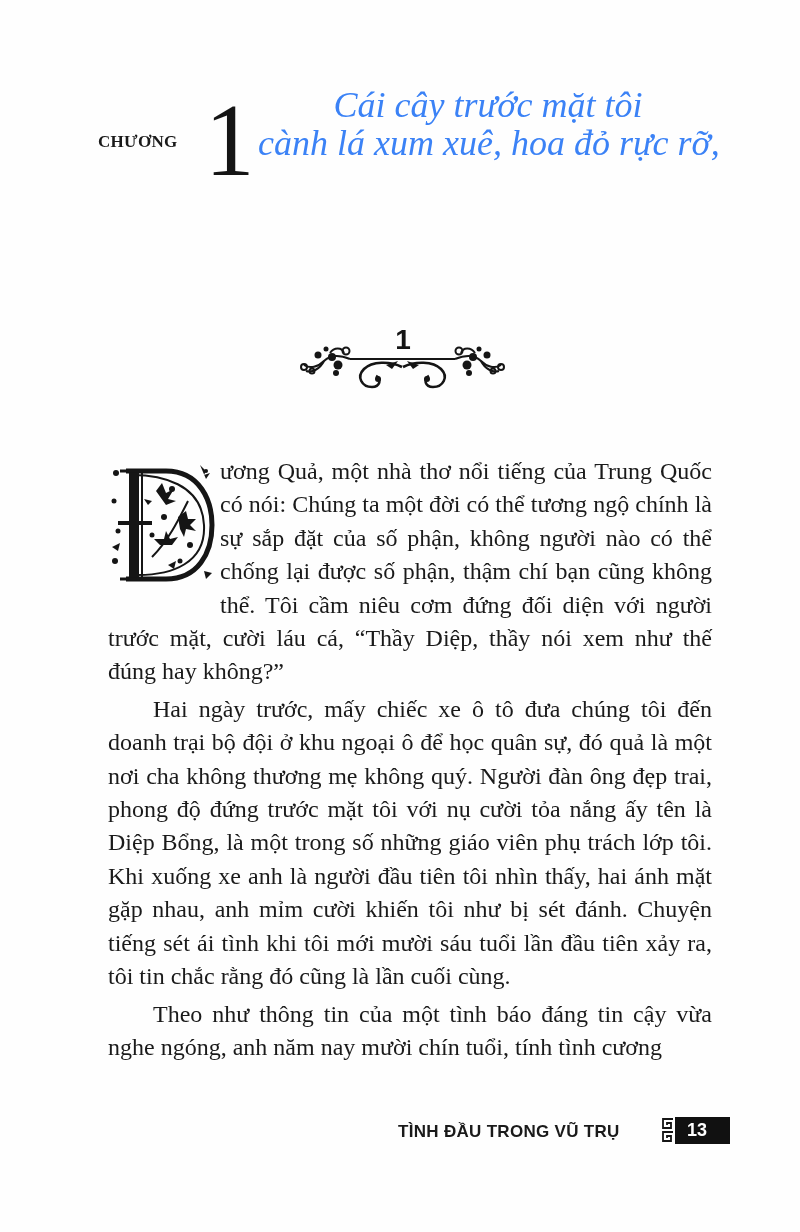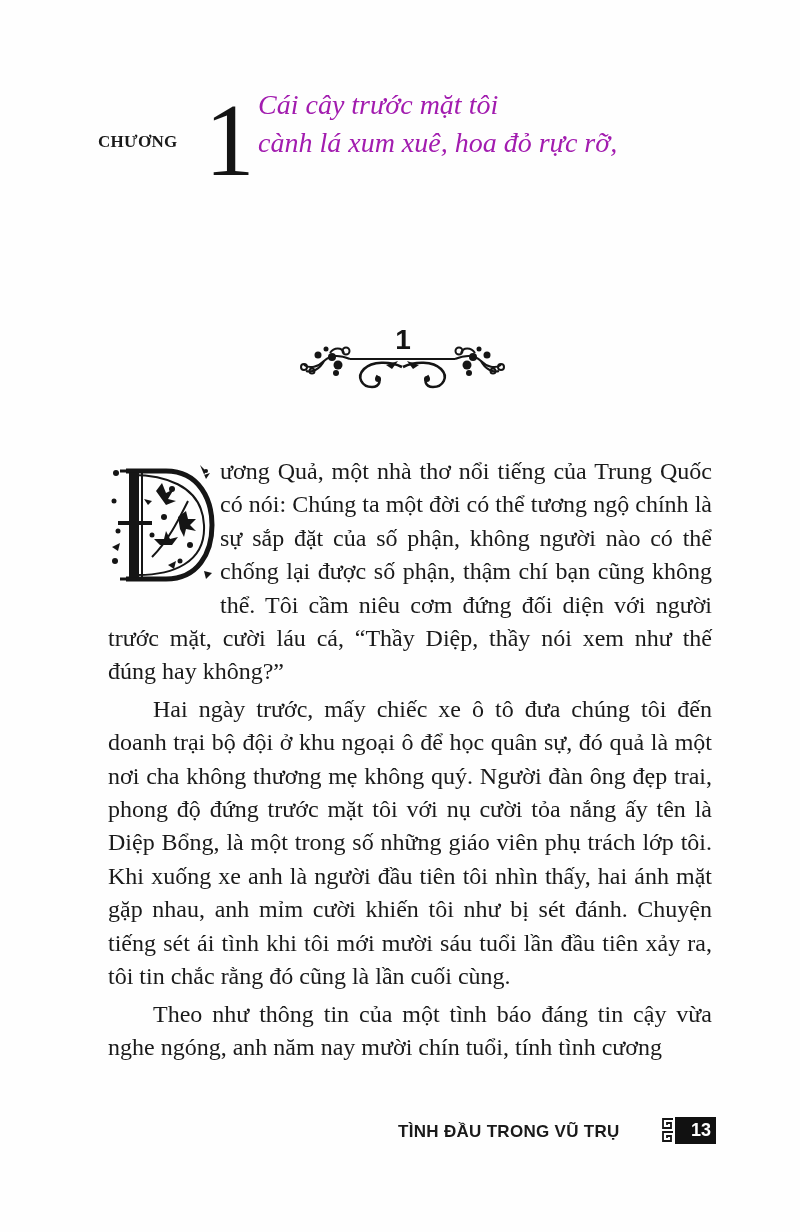--- a/index.html
+++ b/index.html
@@ -41,26 +41,26 @@
       line-height: 104px;
       color: #151515;
       transform: scaleX(0.95);
       transform-origin: left top;
     }
     .chapter-title {
       position: absolute;
       left: 258px;
       top: 86px;
       width: 460px;
-      text-align: left;
+      text-align: center;
       font-family: "Liberation Serif", "DejaVu Serif", serif;
       font-style: italic;
-      font-size: 28px;
+      font-size: 36px;
       line-height: 38px;
-      color: #a21caf;
+      color: #3b82f6;
     }
     .chapter-title .line { display: block; white-space: nowrap; }
 
     
     .section-ornament {
       position: absolute;
       left: 290px;
       top: 325px;
       width: 225px;
       height: 75px;
@@ -135,23 +135,23 @@
       height: 27px;
       position: relative;
     }
     .page-number {
       background: #111;
       color: #fff;
       font-family: "Liberation Sans", "DejaVu Sans", sans-serif;
       font-weight: bold;
       font-size: 18px;
       line-height: 27px;
-      padding: 0 5px 0 8px;
+      padding: 0 19px 0 8px;
       min-width: 28px;
-      text-align: right;
+      text-align: center;
     }
   </style>
 </head>
 <body>
 
 <div class="page">
 
   <div class="chapter-label">CHƯƠNG</div>
   <div class="chapter-number">1</div>
   <div class="chapter-title">

